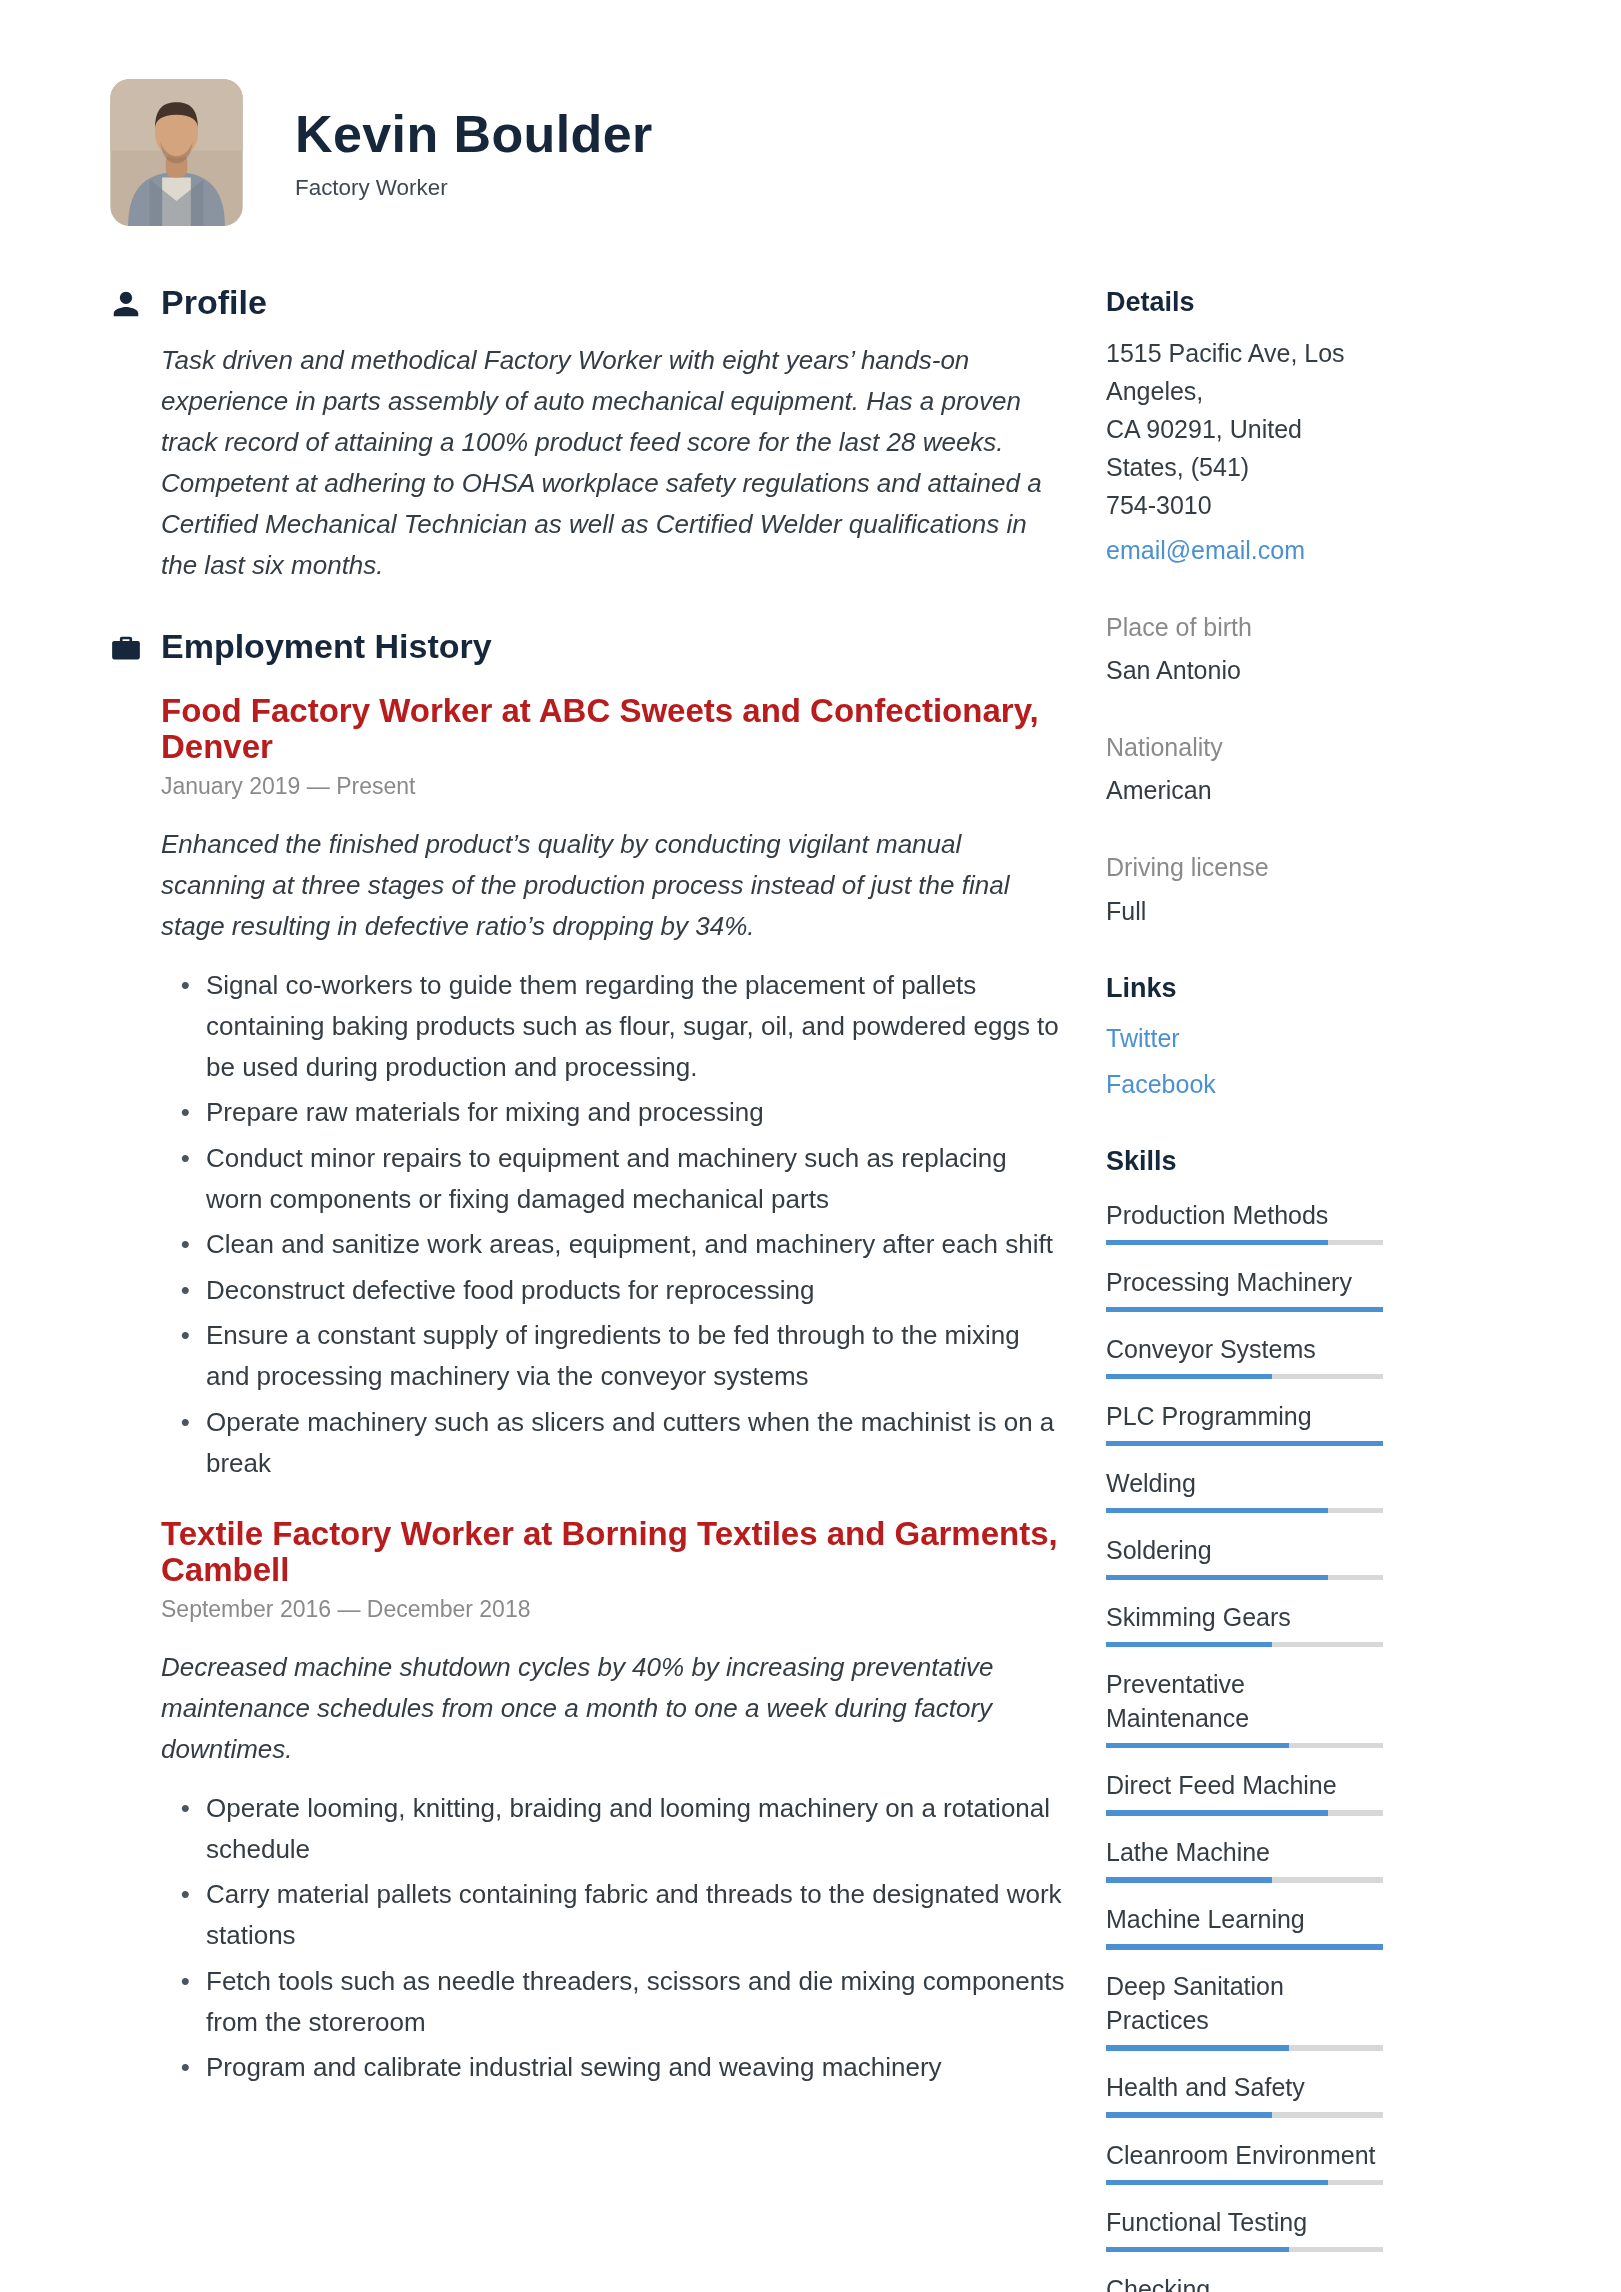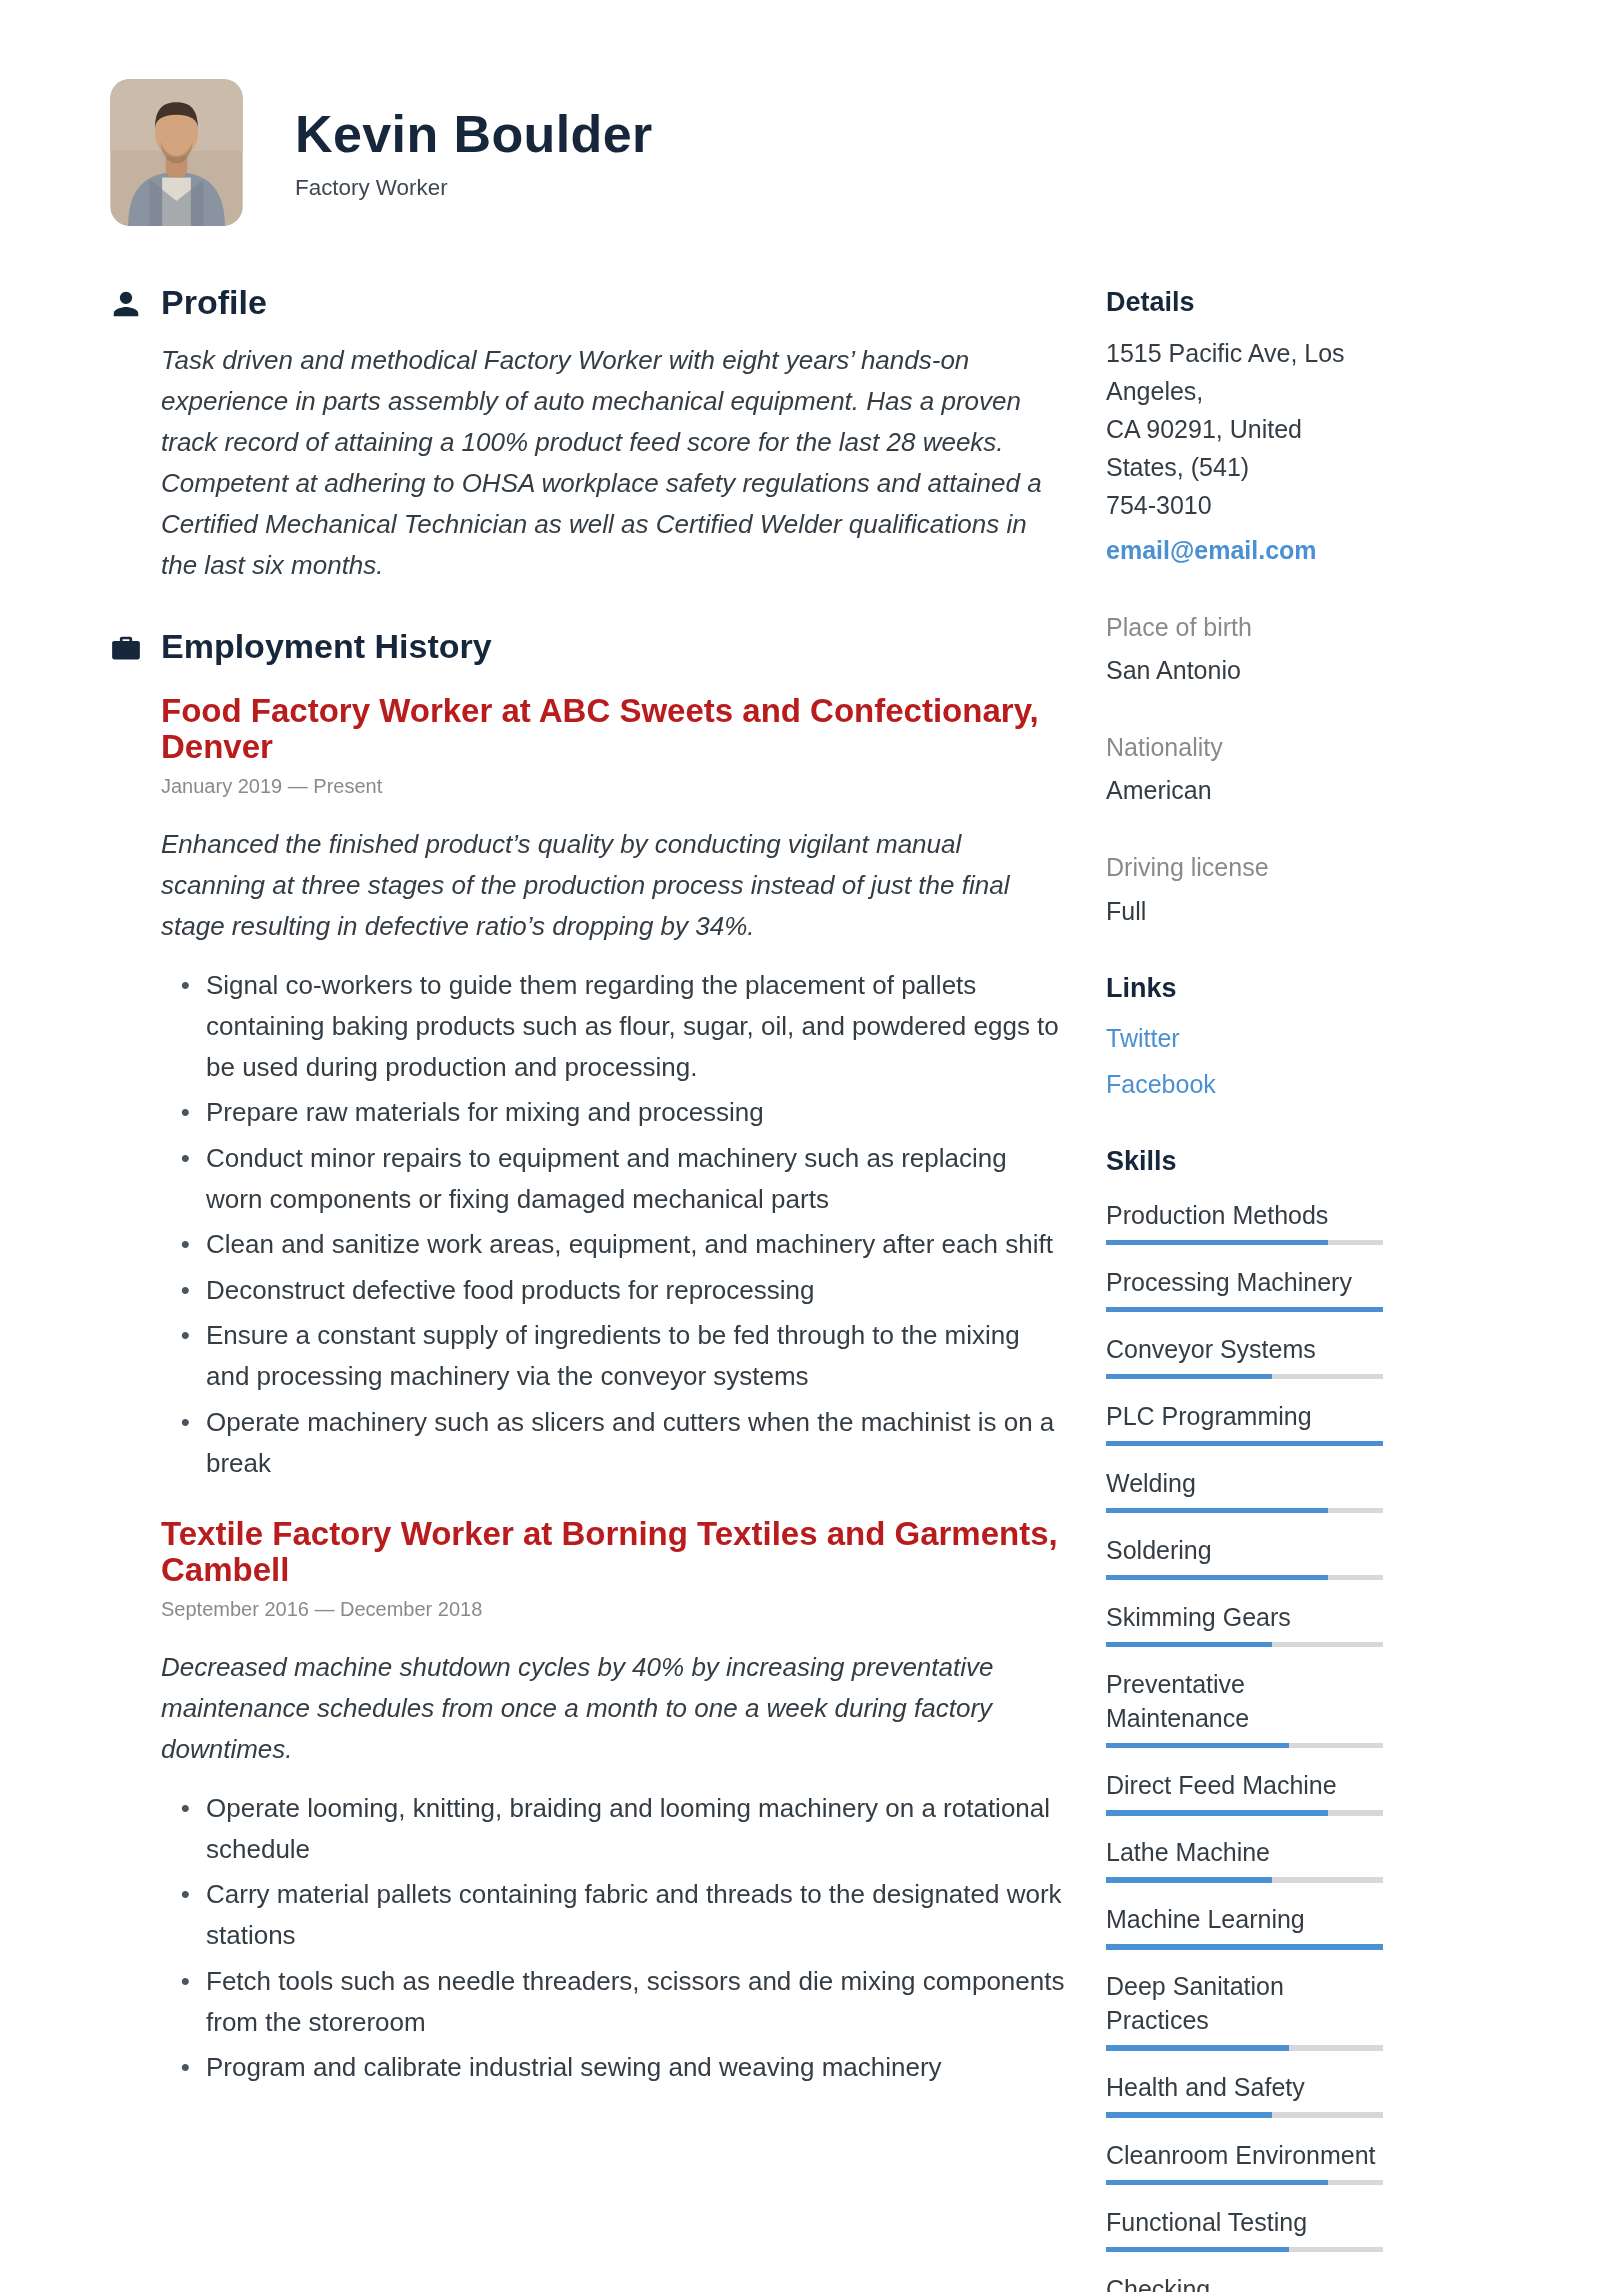--- a/index.html
+++ b/index.html
@@ -23,35 +23,35 @@
   
   h2.sec { position:relative; font-size:34px; line-height:39px; font-weight:700; color:#16273b; margin-bottom:18px; }
   .sec-icon { position:absolute; left:-51px; top:4.5px; width:32px; height:32px; }
   .sec-icon svg { width:32px; height:32px; fill:#16273b; display:block; }
   .italic { font-style:italic; }
   .section + .section { margin-top:41px; }
 
   .job { margin-top:32px; }
   .job:first-of-type { margin-top:27px; }
   h3.jobtitle { font-size:33px; line-height:36px; font-weight:700; color:#b91c1c; margin-bottom:5.4px; }
-  .dates { font-size:20px; line-height:32px; color:#8a8a8a; margin-bottom:21.5px; }
+  .dates { font-size:23px; line-height:32px; color:#8a8a8a; margin-bottom:21.5px; }
   .job .summary { margin-bottom:18px; }
   ul.bullets { list-style:none; }
   ul.bullets li { position:relative; padding-left:45px; margin-bottom:4.5px; }
   ul.bullets li::before { content:"\2022"; position:absolute; left:19.7px; top:0; color:#4a5560; }
 
   
   .sidebar h3 { font-size:27px; line-height:38px; color:#16273b; margin-bottom:12.5px; }
   .side-group { margin-bottom:39px; }
   .field { margin-bottom:39px; }
   .field .label { color:#8a8a8a; margin-bottom:5.4px; }
   .field .value { color:#343c44; }
   a.link { color:#4a90d2; text-decoration:none; display:inline-block; }
   .links-list a { display:block; margin-bottom:7.2px; }
-  .email { margin-top:7.2px;font-weight:bold; }
+  .email { margin-top:7.2px; }
 
   .skills-list { margin-top:18px; }
   .skill { margin-bottom:19.7px; }
   .skill-name { line-height:34px; margin-bottom:8px; }
   .skill-track { width:100%; height:5.4px; background:#d8d8d8; }
   .skill-fill { height:5.4px; width:0; background:#4a90d2; }
 </style>
 </head>
 <body>
 

